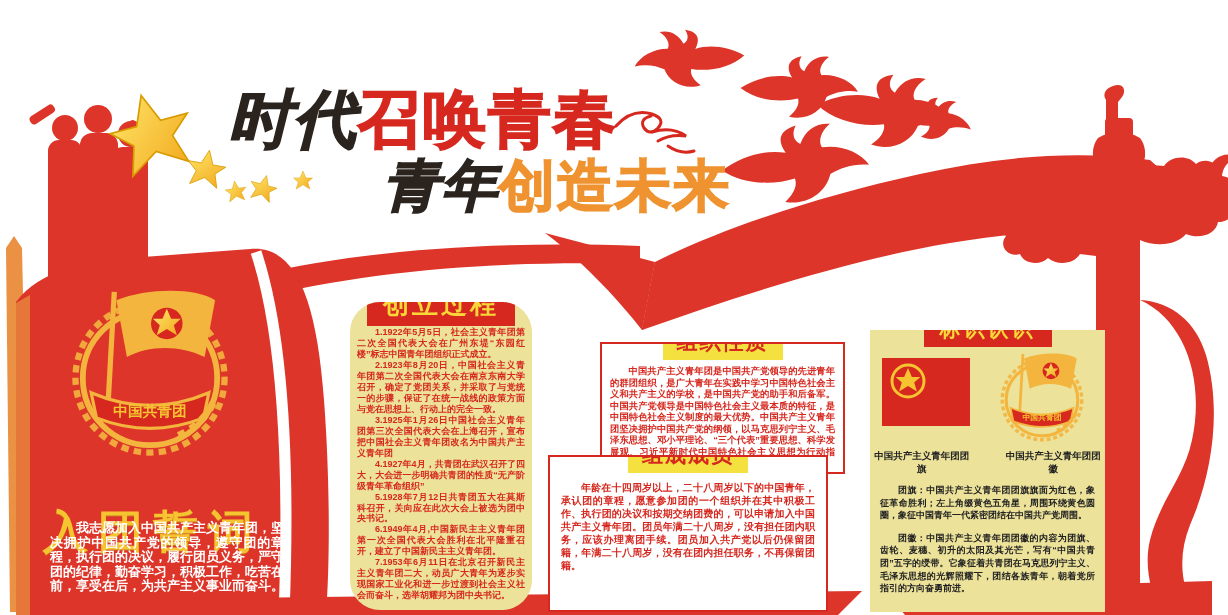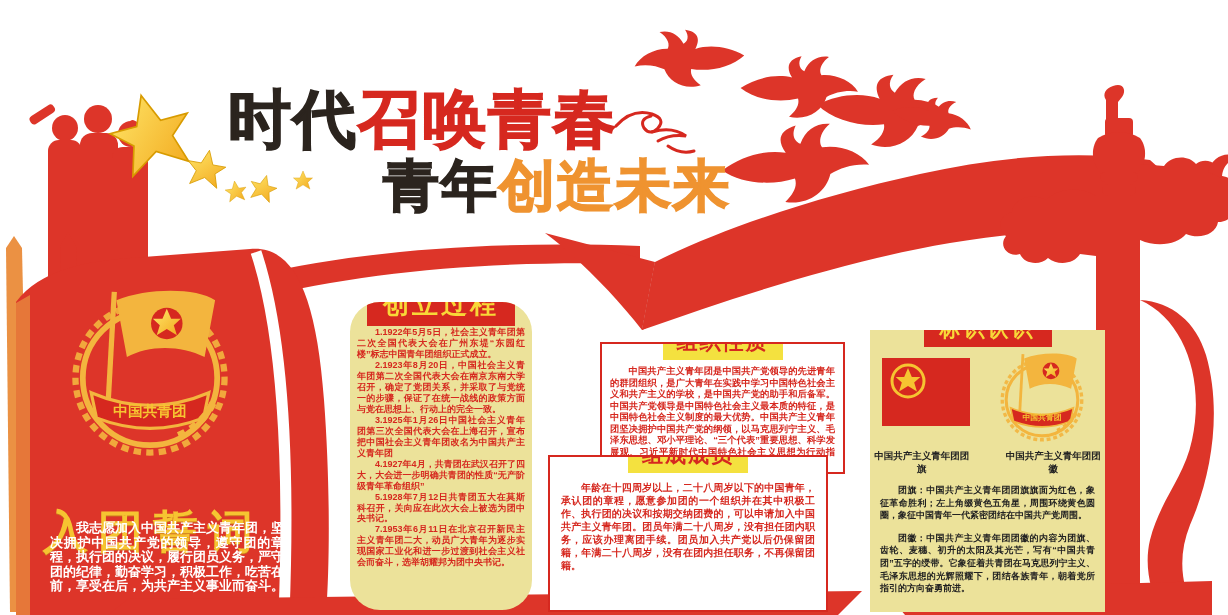--- a/index.html
+++ b/index.html
@@ -24,21 +24,21 @@
   .wreath{fill:none;stroke:var(--gold);stroke-width:6;stroke-dasharray:7 5;opacity:.9;}
   .gold-stroke{stroke:var(--gold);fill:none;}
   .emblem-text{fill:var(--gold-bright);font-size:14px;font-weight:bold;font-family:"Liberation Sans",sans-serif;}
   .cloud-line{stroke:var(--deep-red);stroke-width:3;fill:none;stroke-linecap:round;}
 
   
   .main-title{position:absolute;z-index:2;left:0;top:0;font-weight:bold;
     -webkit-text-stroke:1.5px currentColor;letter-spacing:2px;line-height:1;}
   .t1{position:absolute;left:228px;top:88px;font-size:63px;white-space:nowrap;}
   .t2{position:absolute;left:383px;top:158px;font-size:56px;white-space:nowrap;}
-  .tk-black{color:var(--ink);}
+  .tk-black{color:var(--ink);font-style:italic;}
   .tk-red{color:var(--deep-red);}
   .tk-orange{color:var(--orange);}
 
   
   .oath-title{position:absolute;z-index:2;left:38px;top:462px;width:230px;text-align:center;
     font-family:"Liberation Serif",serif;font-weight:bold;font-size:45px;letter-spacing:10px;
     color:var(--gold-bright);text-shadow:0 1px 0 #c9731d;margin-top:40px;}
   .oath-body{position:absolute;z-index:2;left:50px;top:521px;width:234px;color:var(--white);
     font-size:13px;font-weight:bold;line-height:1.12;text-align:justify;text-indent:2em;}
 
@@ -179,20 +179,21 @@
   <div class="oath-body">我志愿加入中国共产主义青年团，坚决拥护中国共产党的领导，遵守团的章程，执行团的决议，履行团员义务，严守团的纪律，勤奋学习，积极工作，吃苦在前，享受在后，为共产主义事业而奋斗。</div>
 
   <section class="panel panel-founding">
     <div class="ptitle red-box">创立过程</div>
     <div class="pbody">
       <p>1.1922年5月5日，社会主义青年团第二次全国代表大会在广州东堤“东园红楼”标志中国青年团组织正式成立。</p>
       <p>2.1923年8月20日，中国社会主义青年团第二次全国代表大会在南京东南大学召开，确定了党团关系，并采取了与党统一的步骤，保证了在统一战线的政策方面与党在思想上、行动上的完全一致。</p>
       <p>3.1925年1月26日中国社会主义青年团第三次全国代表大会在上海召开，宣布把中国社会主义青年团改名为中国共产主义青年团</p>
       <p>4.1927年4月，共青团在武汉召开了四大，大会进一步明确共青团的性质“无产阶级青年革命组织”</p>
       <p>5.1928年7月12日共青团五大在莫斯科召开，关向应在此次大会上被选为团中央书记。</p>
+      <p>6.1949年4月,中国新民主主义青年团第一次全国代表大会胜利在北平隆重召开，建立了中国新民主主义青年团。</p>
       <p>7.1953年6月11日在北京召开新民主主义青年团二大，动员广大青年为逐步实现国家工业化和进一步过渡到社会主义社会而奋斗，选举胡耀邦为团中央书记。</p>
     </div>
   </section>
 
   <section class="panel panel-nature">
     <div class="ptitle yellow-box">组织性质</div>
     <div class="pbody">中国共产主义青年团是中国共产党领导的先进青年的群团组织，是广大青年在实践中学习中国特色社会主义和共产主义的学校，是中国共产党的助手和后备军。中国共产党领导是中国特色社会主义最本质的特征，是中国特色社会主义制度的最大优势。中国共产主义青年团坚决拥护中国共产党的纲领，以马克思列宁主义、毛泽东思想、邓小平理论、“三个代表”重要思想、科学发展观、习近平新时代中国特色社会主义思想为行动指南。</div>
   </section>
 
   <section class="panel panel-members">

